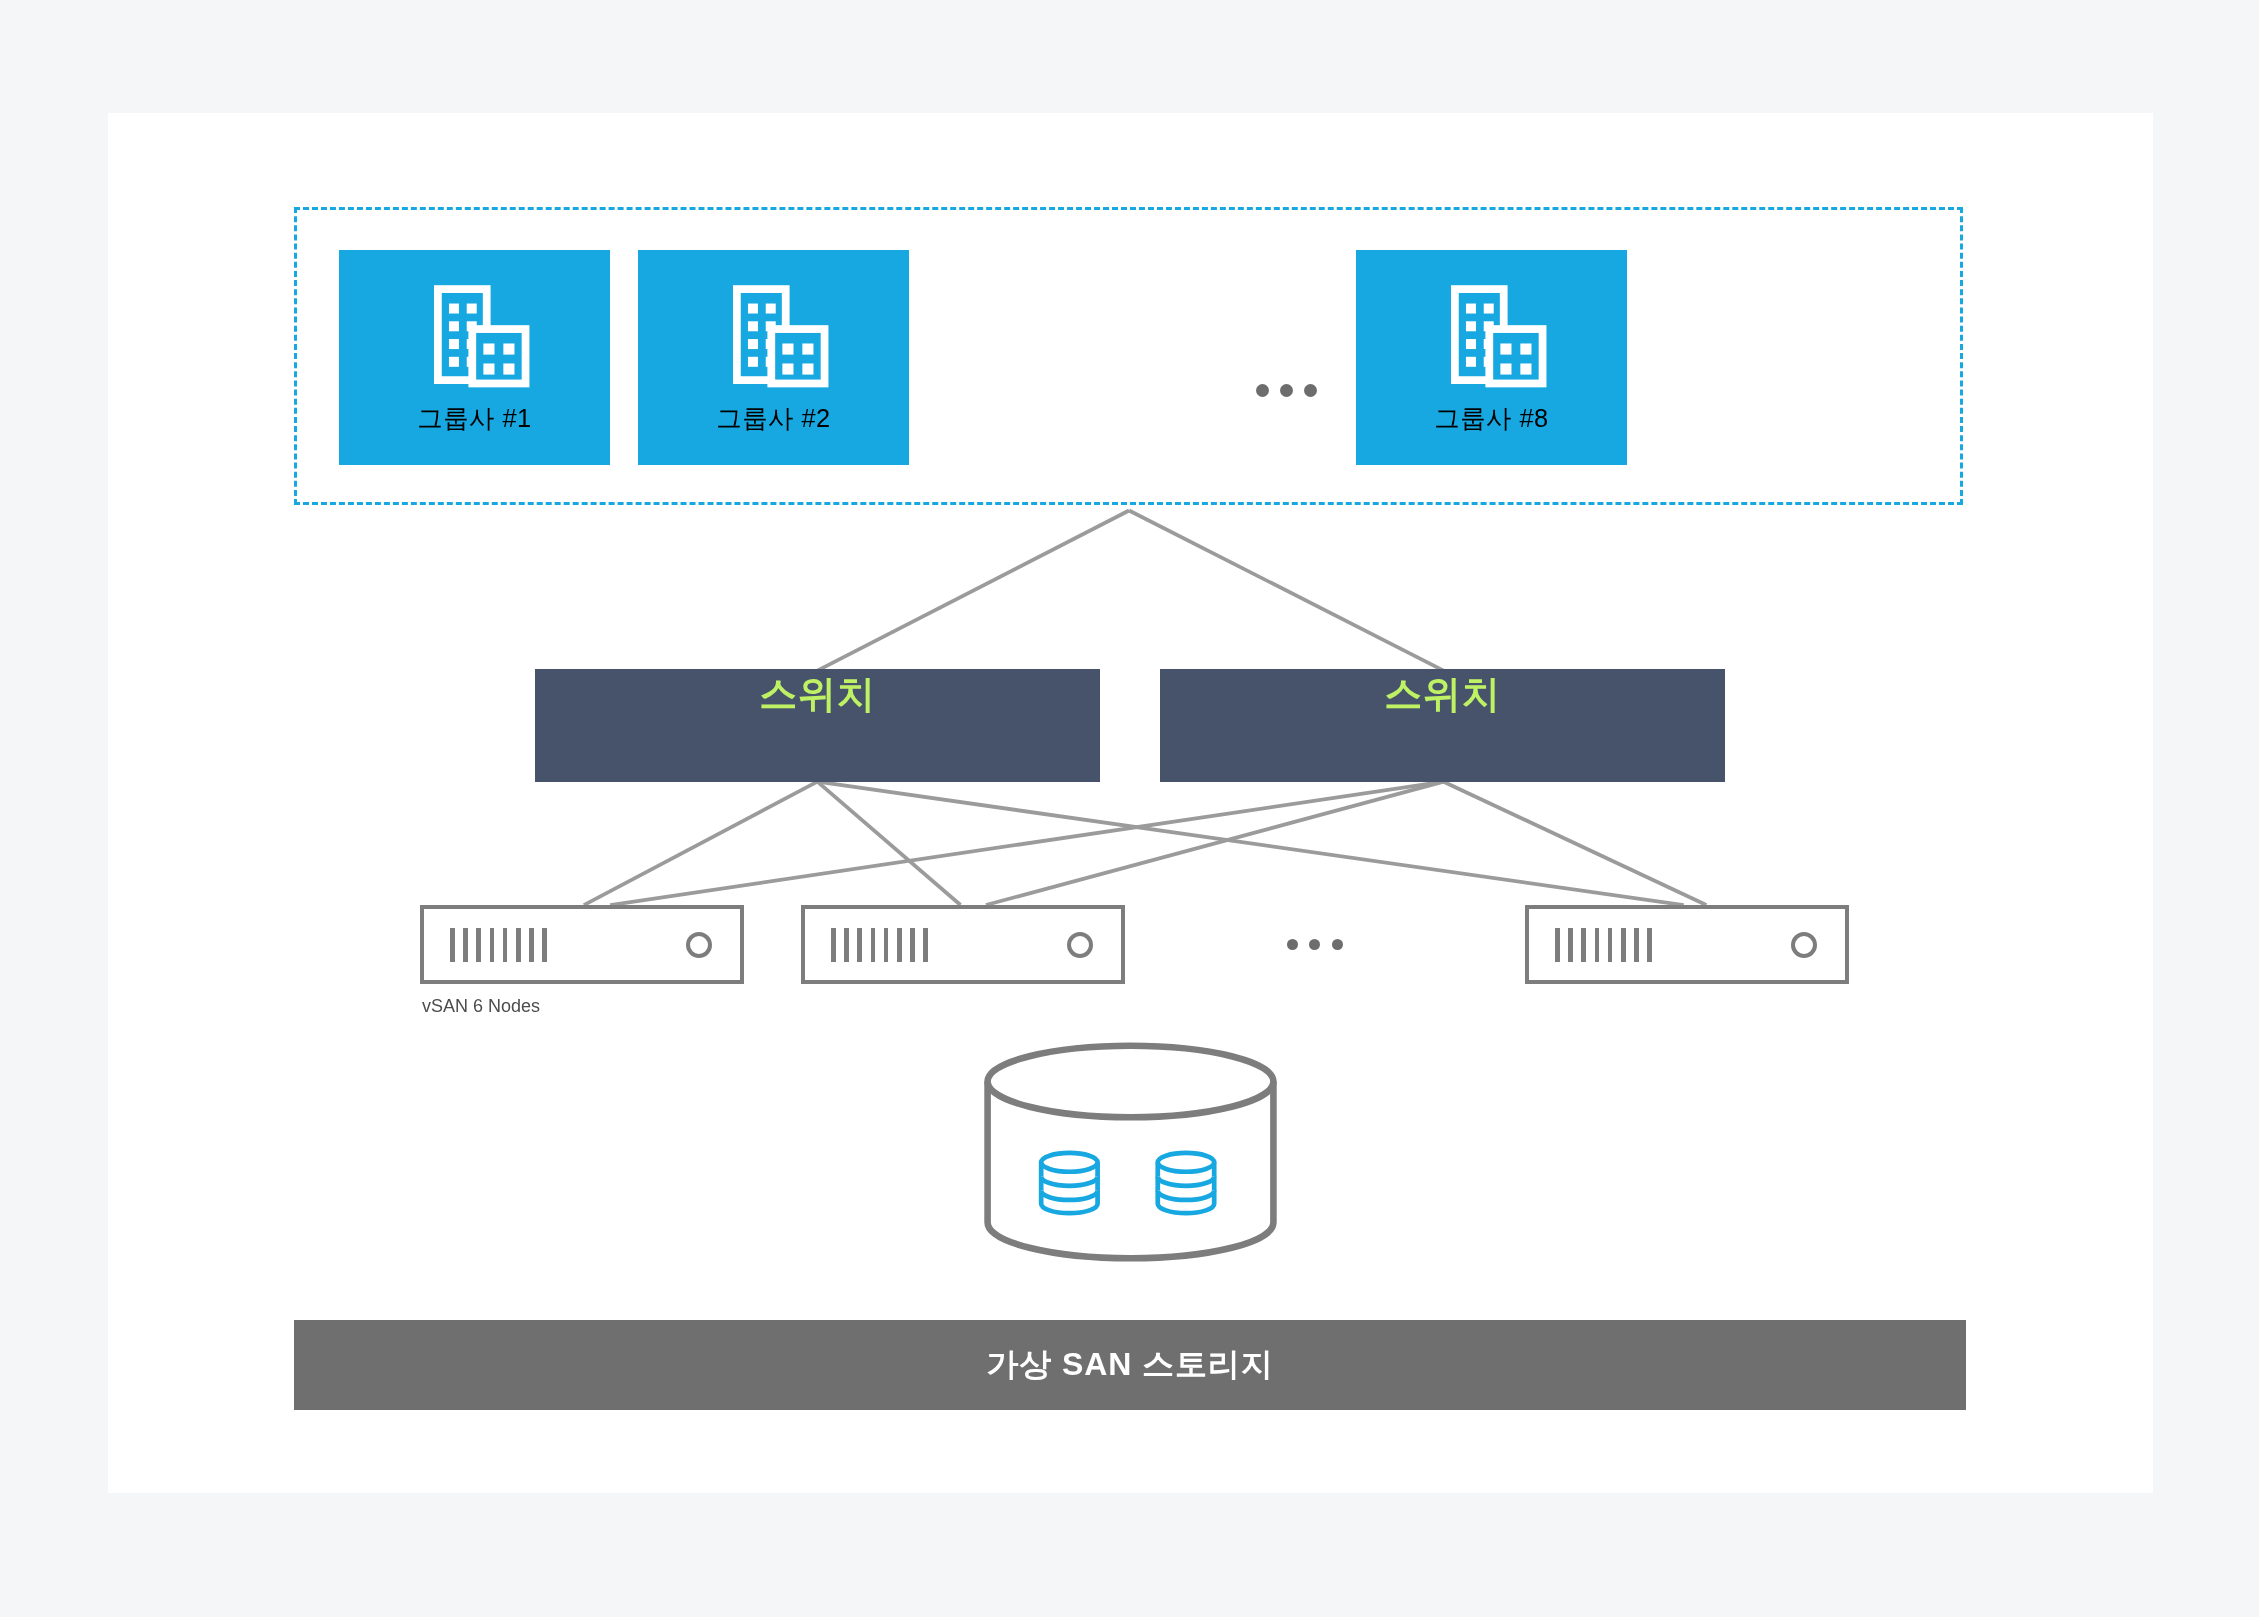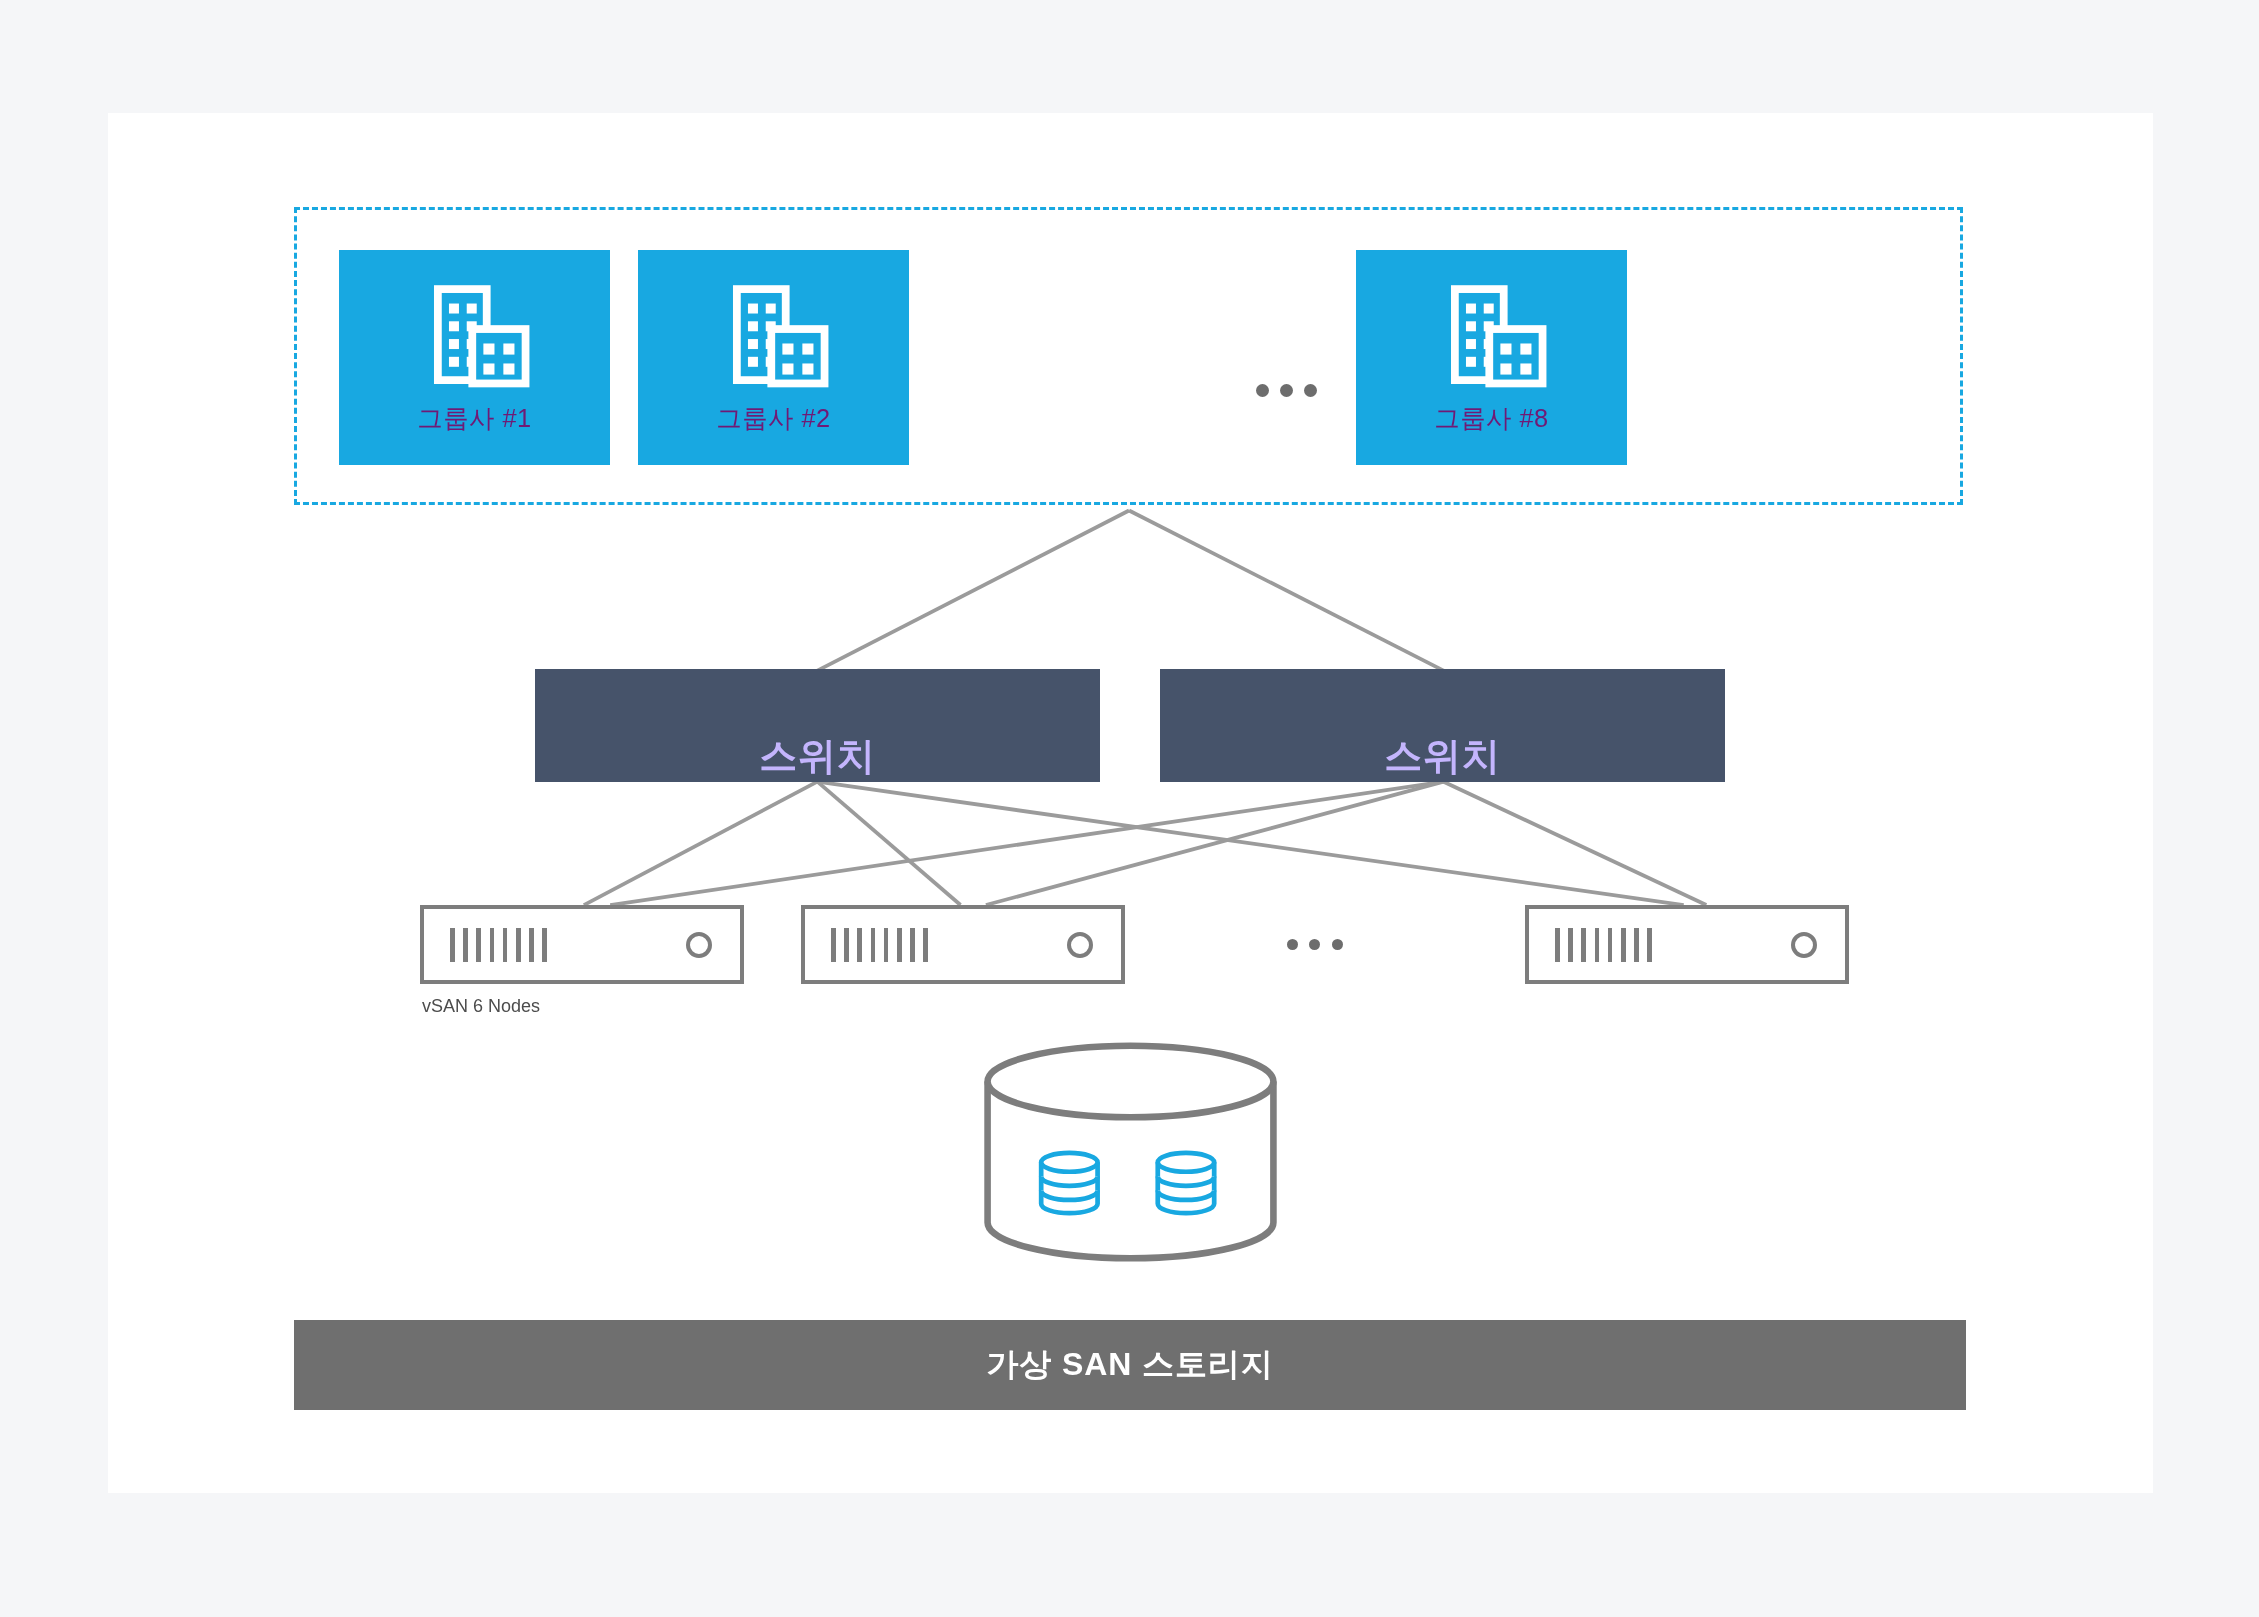--- a/index.html
+++ b/index.html
@@ -21,31 +21,31 @@
   .wires{position:absolute;left:0;top:0;width:2260px;height:1618px;pointer-events:none;}
   .wire{stroke:var(--line-gray);stroke-width:4;fill:none;}
 
   
   .groups-frame{position:absolute;left:294px;top:207px;width:1669px;height:298px;border:3.8px dashed var(--accent-blue);}
 
   
   .group-box{position:absolute;top:250px;width:271px;height:215px;background:var(--accent-blue);
              display:flex;flex-direction:column;align-items:center;padding-top:28px;}
   .group-box .bicon{width:111px;height:111px;display:block;}
-  .group-label{margin-top:13px;color:#701a75;font-size:25.4px;letter-spacing:0.5px;}
+  .group-label{margin-top:13px;color:#000000;font-size:25.4px;letter-spacing:0.5px;}
 
   
   .dots{position:absolute;display:flex;align-items:center;}
   .dots span{display:block;border-radius:50%;background:var(--dot-gray);}
   .dots-top span{width:13px;height:13px;margin:0 5.6px;}
   .dots-mid span{width:11.3px;height:11.3px;margin:0 5.6px;}
 
   
   .switch{position:absolute;top:669px;width:565px;height:113px;background:var(--switch-navy);
-          display:flex;align-items:flex-end;justify-content:center;color:#c4b5fd;font-size:38px;font-weight:bold;letter-spacing:0.9px;}
+          display:flex;align-items:flex-start;justify-content:center;color:#bef264;font-size:38px;font-weight:bold;letter-spacing:0.9px;}
 
   
   .server{position:absolute;top:905px;width:324px;height:79px;background:#fff;border:4.7px solid var(--outline-gray);
           display:flex;align-items:center;}
   .server .slats{display:flex;margin-left:26px;}
   .server .slats i{display:block;width:4.7px;height:34px;background:var(--outline-gray);margin-right:8.5px;}
   .server .led{margin-left:auto;margin-right:28px;width:26px;height:26px;border:4.7px solid var(--outline-gray);border-radius:50%;}
   .vsan-caption{position:absolute;left:422px;top:996px;font-size:18px;color:var(--caption-gray);font-weight:500;}
 
   

